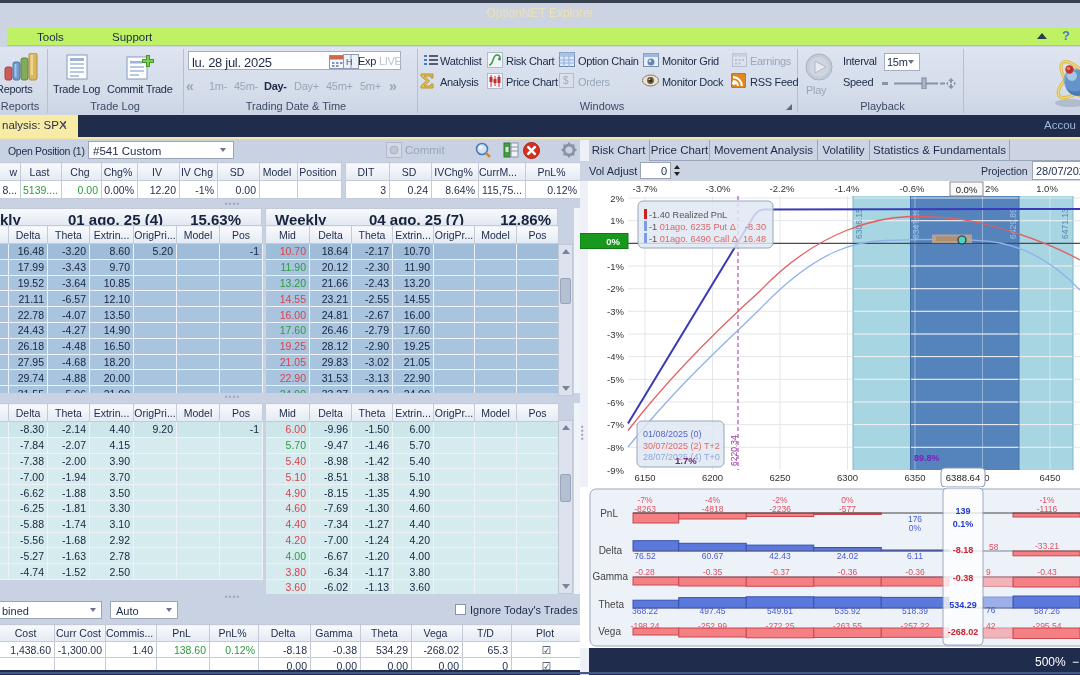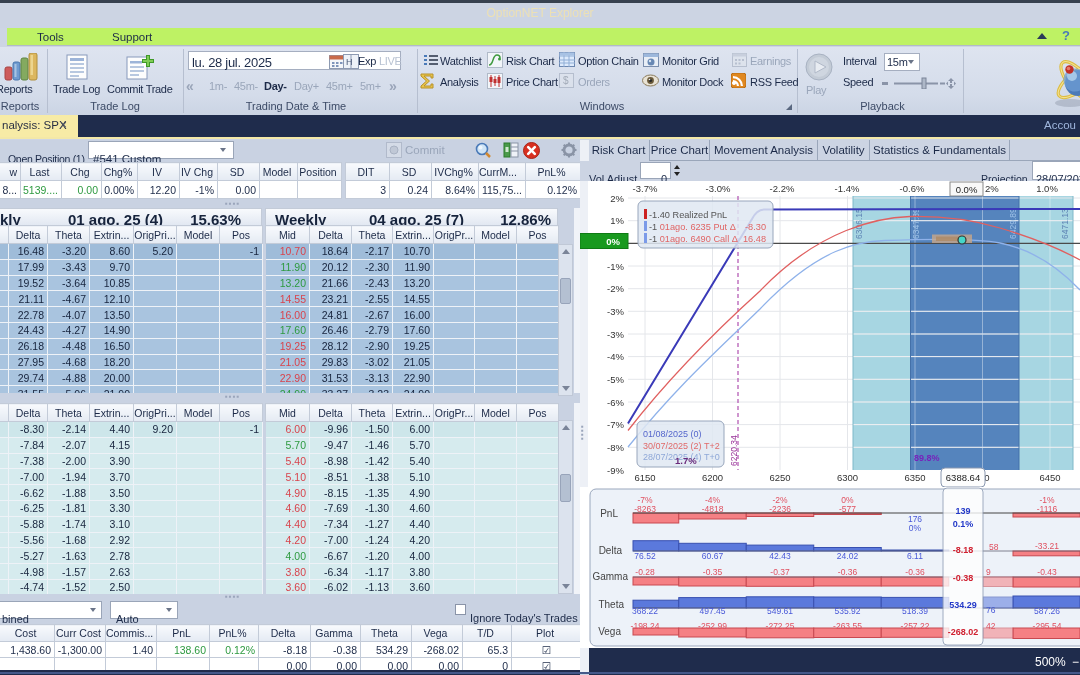--- a/index.html
+++ b/index.html
@@ -1,19 +1,19 @@
 <!DOCTYPE html>
 <html><head>
 <meta charset="utf-8">
 <style>
 * { margin:0; padding:0; box-sizing:border-box; }
 html,body { width:1080px; height:675px; overflow:hidden; font-family:"Liberation Sans", sans-serif; }
 #app { position:relative; width:1080px; height:630px; background:#cdd5e4; }
 .abs { position:absolute; }
-.txt { color:#1c2a48;margin-top:8px; }
+.txt { color:#1c2a48; }
 
 #topstrip { left:0; top:0; width:1080px; height:3px; background:#37414f; }
 #titlebar { left:0; top:3px; width:1080px; height:25px; background:#ccd4e3; }
 #titletext { left:0; top:6px; width:1080px; text-align:center; font-size:12px; color:#ece0b5; }
 #menubar { left:7px; top:28px; width:1080px; height:18px; background:#bef264; border-bottom:1px solid #b2bac9; }
 .menuitem { position:absolute; top:3px; font-size:11.5px; color:#1c2a48; }
 
 #ribbon { left:0; top:47px; width:1080px; height:68px; background:linear-gradient(#dee4f0,#d4dcea 70%,#cbd4e4); }
 .gsep { position:absolute; top:2px; width:1px; height:64px; background:#b6bfd0; }
 .glabel { position:absolute; top:53px; font-size:11px; color:#3c4a66; text-align:center; }
@@ -440,21 +440,21 @@
             <td>19.52</td>
             <td>-3.64</td>
             <td>10.85</td>
             <td></td>
             <td></td>
             <td></td>
           </tr>
       <tr>
             <td></td>
             <td>21.11</td>
-            <td>-4.67</td>
+            <td>-6.57</td>
             <td>12.10</td>
             <td></td>
             <td></td>
             <td></td>
           </tr>
       <tr>
             <td></td>
             <td>22.78</td>
             <td>-4.07</td>
             <td>13.50</td>
@@ -721,29 +721,20 @@
             <td>2.92</td>
             <td></td>
             <td></td>
             <td></td>
           </tr>
       <tr>
             <td></td>
             <td>-5.27</td>
             <td>-1.63</td>
             <td>2.78</td>
-            <td></td>
-            <td></td>
-            <td></td>
-          </tr>
-      <tr>
-            <td></td>
-            <td>-4.98</td>
-            <td>-1.57</td>
-            <td>2.63</td>
             <td></td>
             <td></td>
             <td></td>
           </tr>
       <tr>
             <td></td>
             <td>-4.74</td>
             <td>-1.52</td>
             <td>2.50</td>
             <td></td>

